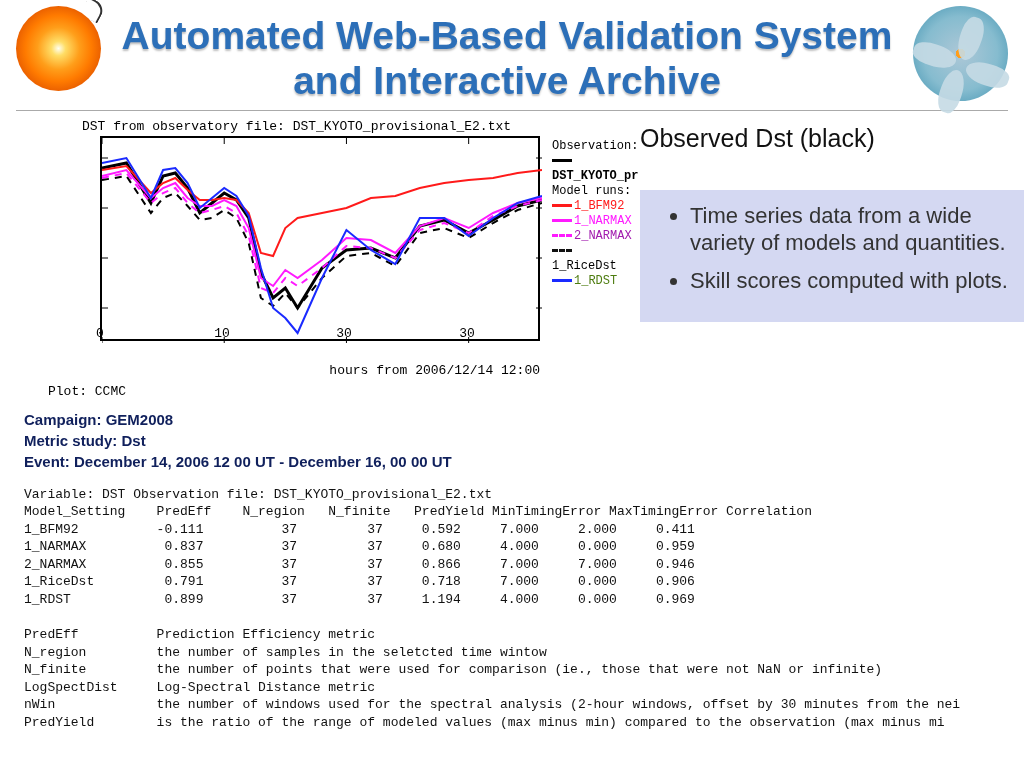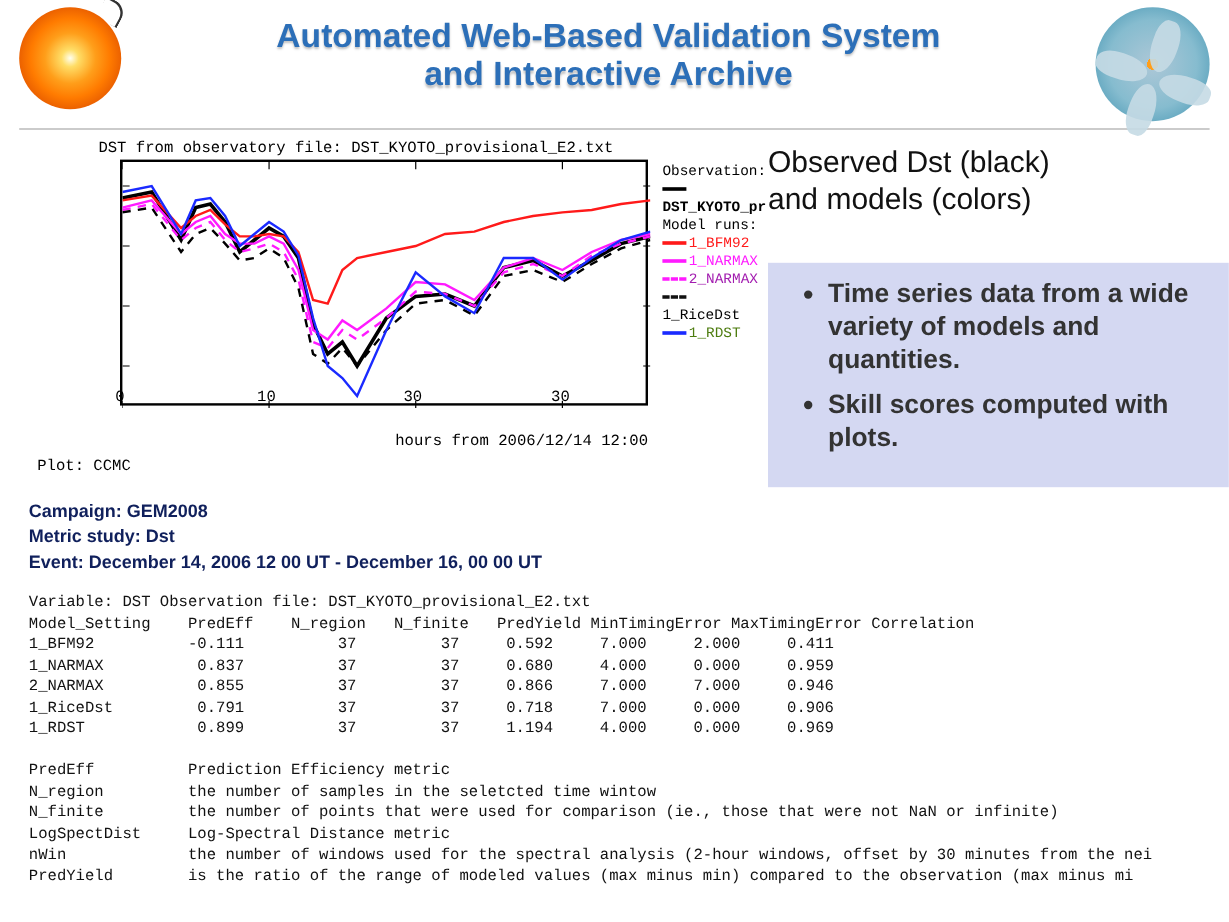--- a/index.html
+++ b/index.html
@@ -1,42 +1,42 @@
 <!DOCTYPE html>
 <html><head>
 <meta charset="utf-8">
 <style>
   * { margin:0; padding:0; box-sizing:border-box; }
   body { width:1024px; height:768px; font-family:Arial,Helvetica,sans-serif; background:#fff; position:relative; overflow:hidden; }
   .header { display:flex; align-items:flex-start; padding:6px 16px 6px 16px; }
   .logo-left { width:85px; height:85px; border-radius:50%; background:radial-gradient(circle at center,#fffff0 0%,#ffdd66 12%,#ff9e1a 35%,#ff7b00 55%,#e65a00 75%,#c44700 100%); position:relative; flex:none; }
   .logo-left::after { content:""; position:absolute; top:-6px; right:-2px; width:18px; height:18px; border-top:2px solid #333; border-right:2px solid #333; border-radius:0 60% 0 0; transform:rotate(28deg);}
-  .title { flex:1; text-align:center; font-weight:bold; font-size:28px; color:#2c6fb8; text-shadow:0 2px 2px rgba(0,0,0,.25); line-height:1.15; padding:8px 10px 0 10px; }
+  .title { flex:1; text-align:center; font-weight:bold; font-size:39px; color:#2c6fb8; text-shadow:0 2px 2px rgba(0,0,0,.25); line-height:1.15; padding:8px 10px 0 10px; }
   .logo-right { width:95px; height:95px; border-radius:50%; background:radial-gradient(circle at center,#ff9e1a 0%,#ff9e1a 7%,#a8c6d6 7%,#86bccf 55%,#3a8fae 100%); position:relative; flex:none; }
   .logo-right .blade { position:absolute; left:50%; top:50%; width:44px; height:22px; background:#c5dae4; border-radius:60% 40% 50% 50%; transform-origin:0 50%; opacity:.9;}
   .hr { border:none; border-top:1px solid #aaa; margin:0 16px; }
   .body { padding:8px 24px 6px 24px; position:relative; }
   .row { display:flex; }
   .plot-col { flex:none; }
   .plot-box { position:relative; width:580px; }
   .plot-title { font:13px "Courier New",monospace; margin-left:58px; margin-bottom:2px; }
   .chart-frame { margin-left:76px; width:440px; height:205px; border:2px solid #000; position:relative; background:#fff; }
   .chart-frame svg { position:absolute; left:0; top:0; }
   .yticks { position:absolute; left:0; top:0; font:13px "Courier New",monospace; }
   .xticks { position:absolute; left:76px; top:207px; width:440px; font:13px "Courier New",monospace; }
   .xtlab { position:absolute; transform:translateX(-50%); }
   .xlabel { font:13px "Courier New",monospace; margin-left:76px; text-align:right; width:440px; margin-top:22px;}
-  .plot-src { font:13px "Courier New",monospace; margin-top:6px; margin-left:7px;}
+  .plot-src { font:13px "Courier New",monospace; margin-top:6px; margin-left:24px;}
   .legend { position:absolute; left:528px; top:20px; font:12px "Courier New",monospace; line-height:1.25; }
   .legend .hdr{ font-weight:normal;}
   .legend div span.sw{ display:inline-block; width:20px; height:0; border-top-width:3px; border-top-style:solid; vertical-align:middle; margin-right:2px;}
   .right-col { padding-left:36px; }
   .annot { font-size:25px; color:#111; line-height:1.25; margin-top:4px;}
   .bullets { background:#d4d8f2; margin-top:36px; padding:12px 22px 18px 32px; font-size:22px; color:#333; width:400px;}
-  .bullets ul { list-style:disc; padding-left:18px;font-weight:bold; }
+  .bullets ul { list-style:disc; padding-left:18px; }
   .bullets li { margin-bottom:10px; line-height:1.25;}
   .fig-meta { margin-top:10px; font:bold 15px Arial; color:#10205c; line-height:1.4;}
   .skill { margin-top:14px; font:13px/1.35 "Courier New",monospace; color:#111; white-space:pre; }
 </style>
 </head>
 <body>
 
 <div class="header">
   <div class="logo-left"></div>
   <div class="title">
@@ -107,21 +107,20 @@
           <div style="color:#a21caf"><span class="sw" style="border-color:#ff1aff;border-top-style:dashed"></span><span>2_NARMAX</span></div>
           <div><span class="sw" style="border-color:#111;border-top-style:dashed"></span><span>1_RiceDst</span></div>
           <div style="color:#4d7c0f"><span class="sw" style="border-color:#1a2aff"></span><span>1_RDST</span></div>
         </div>
       </div>
     </div>
 
     <div class="right-col">
       <div class="annot">
         <span>Observed Dst (black)</span><br>
-        <span>and models (colors)</span>
       </div>
       <div class="bullets">
         <ul>
           <li>Time series data from a wide variety of models and quantities.</li>
           <li>Skill scores computed with plots.</li>
         </ul>
       </div>
     </div>
   </div>
 

